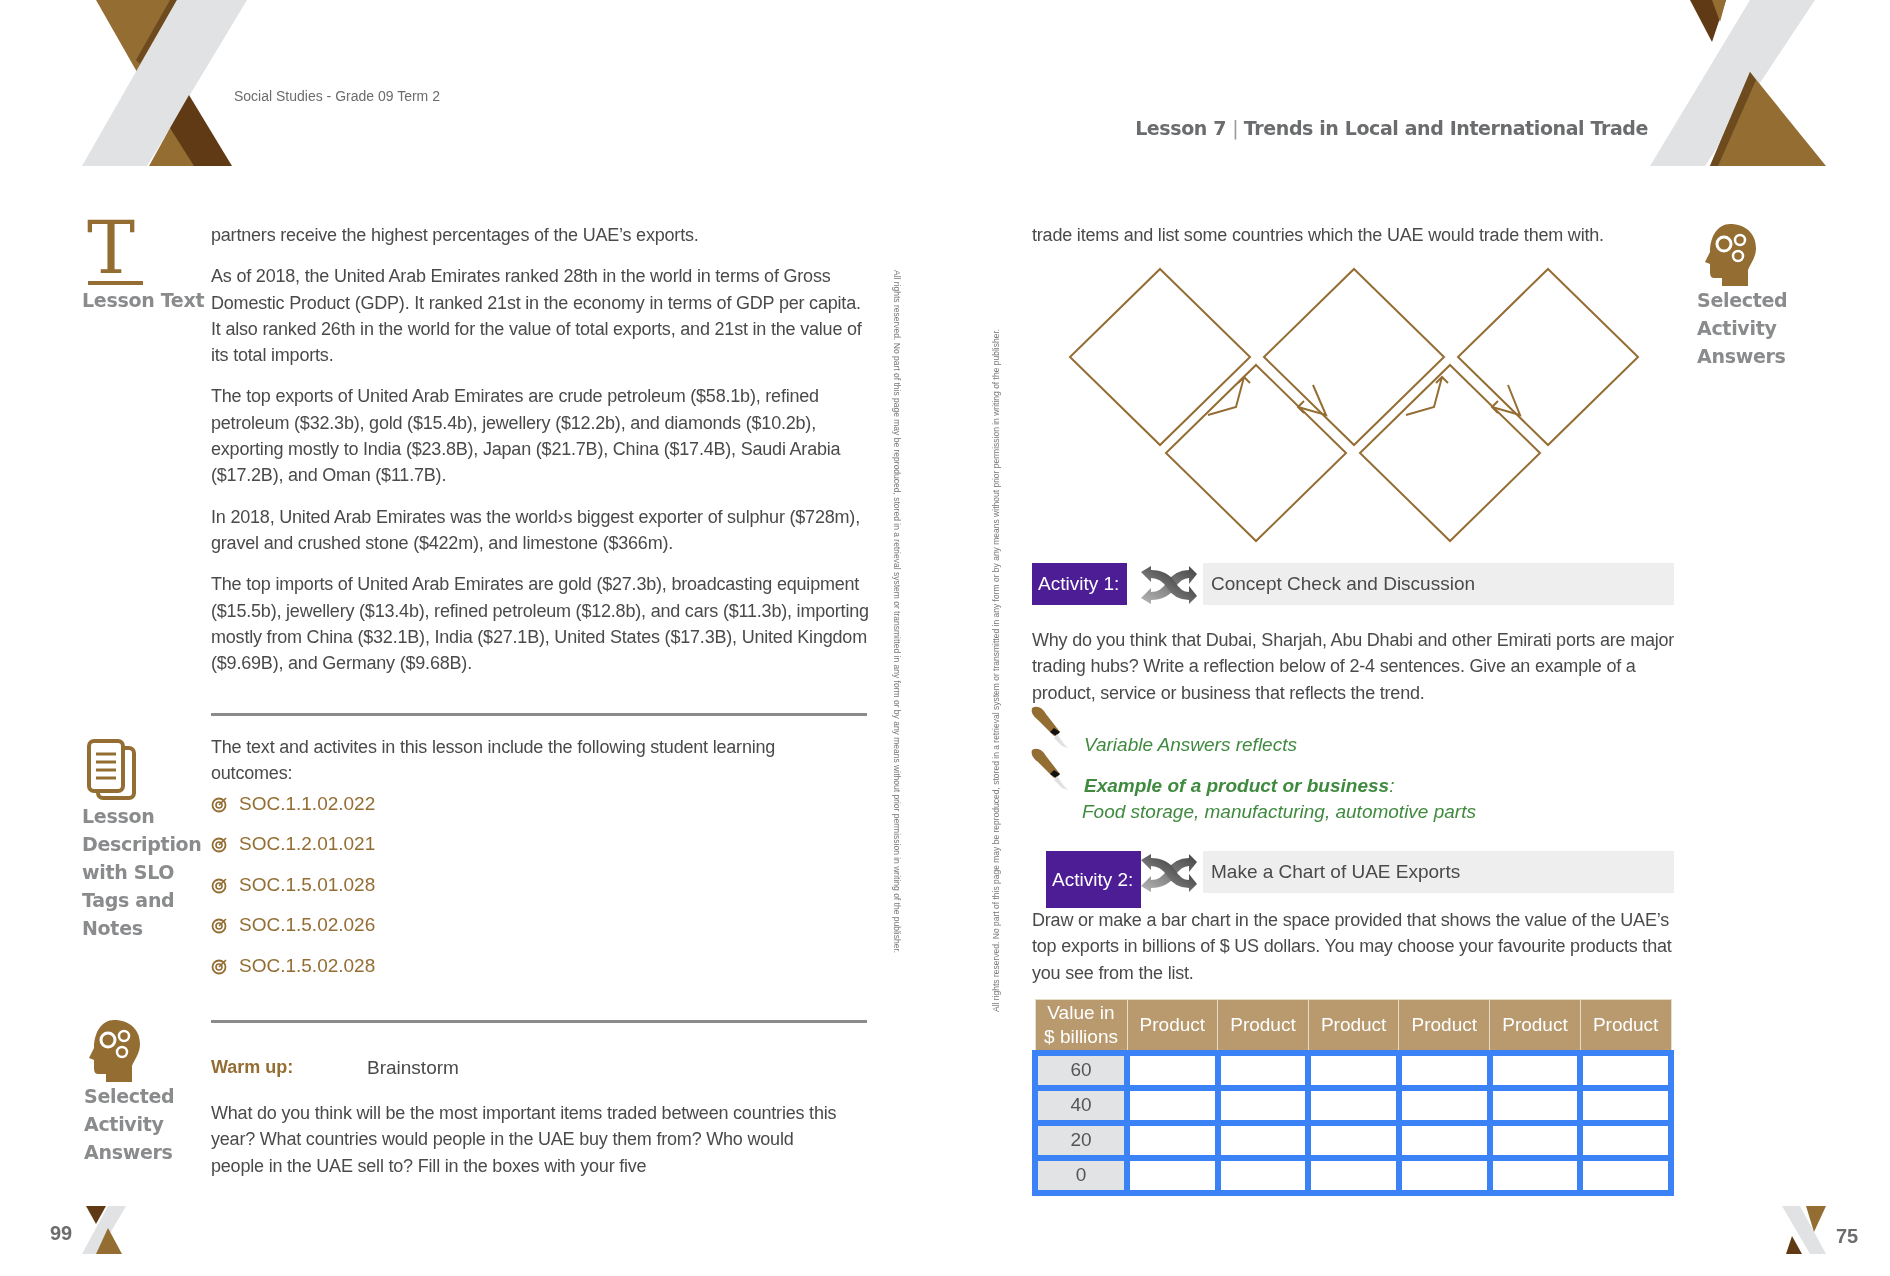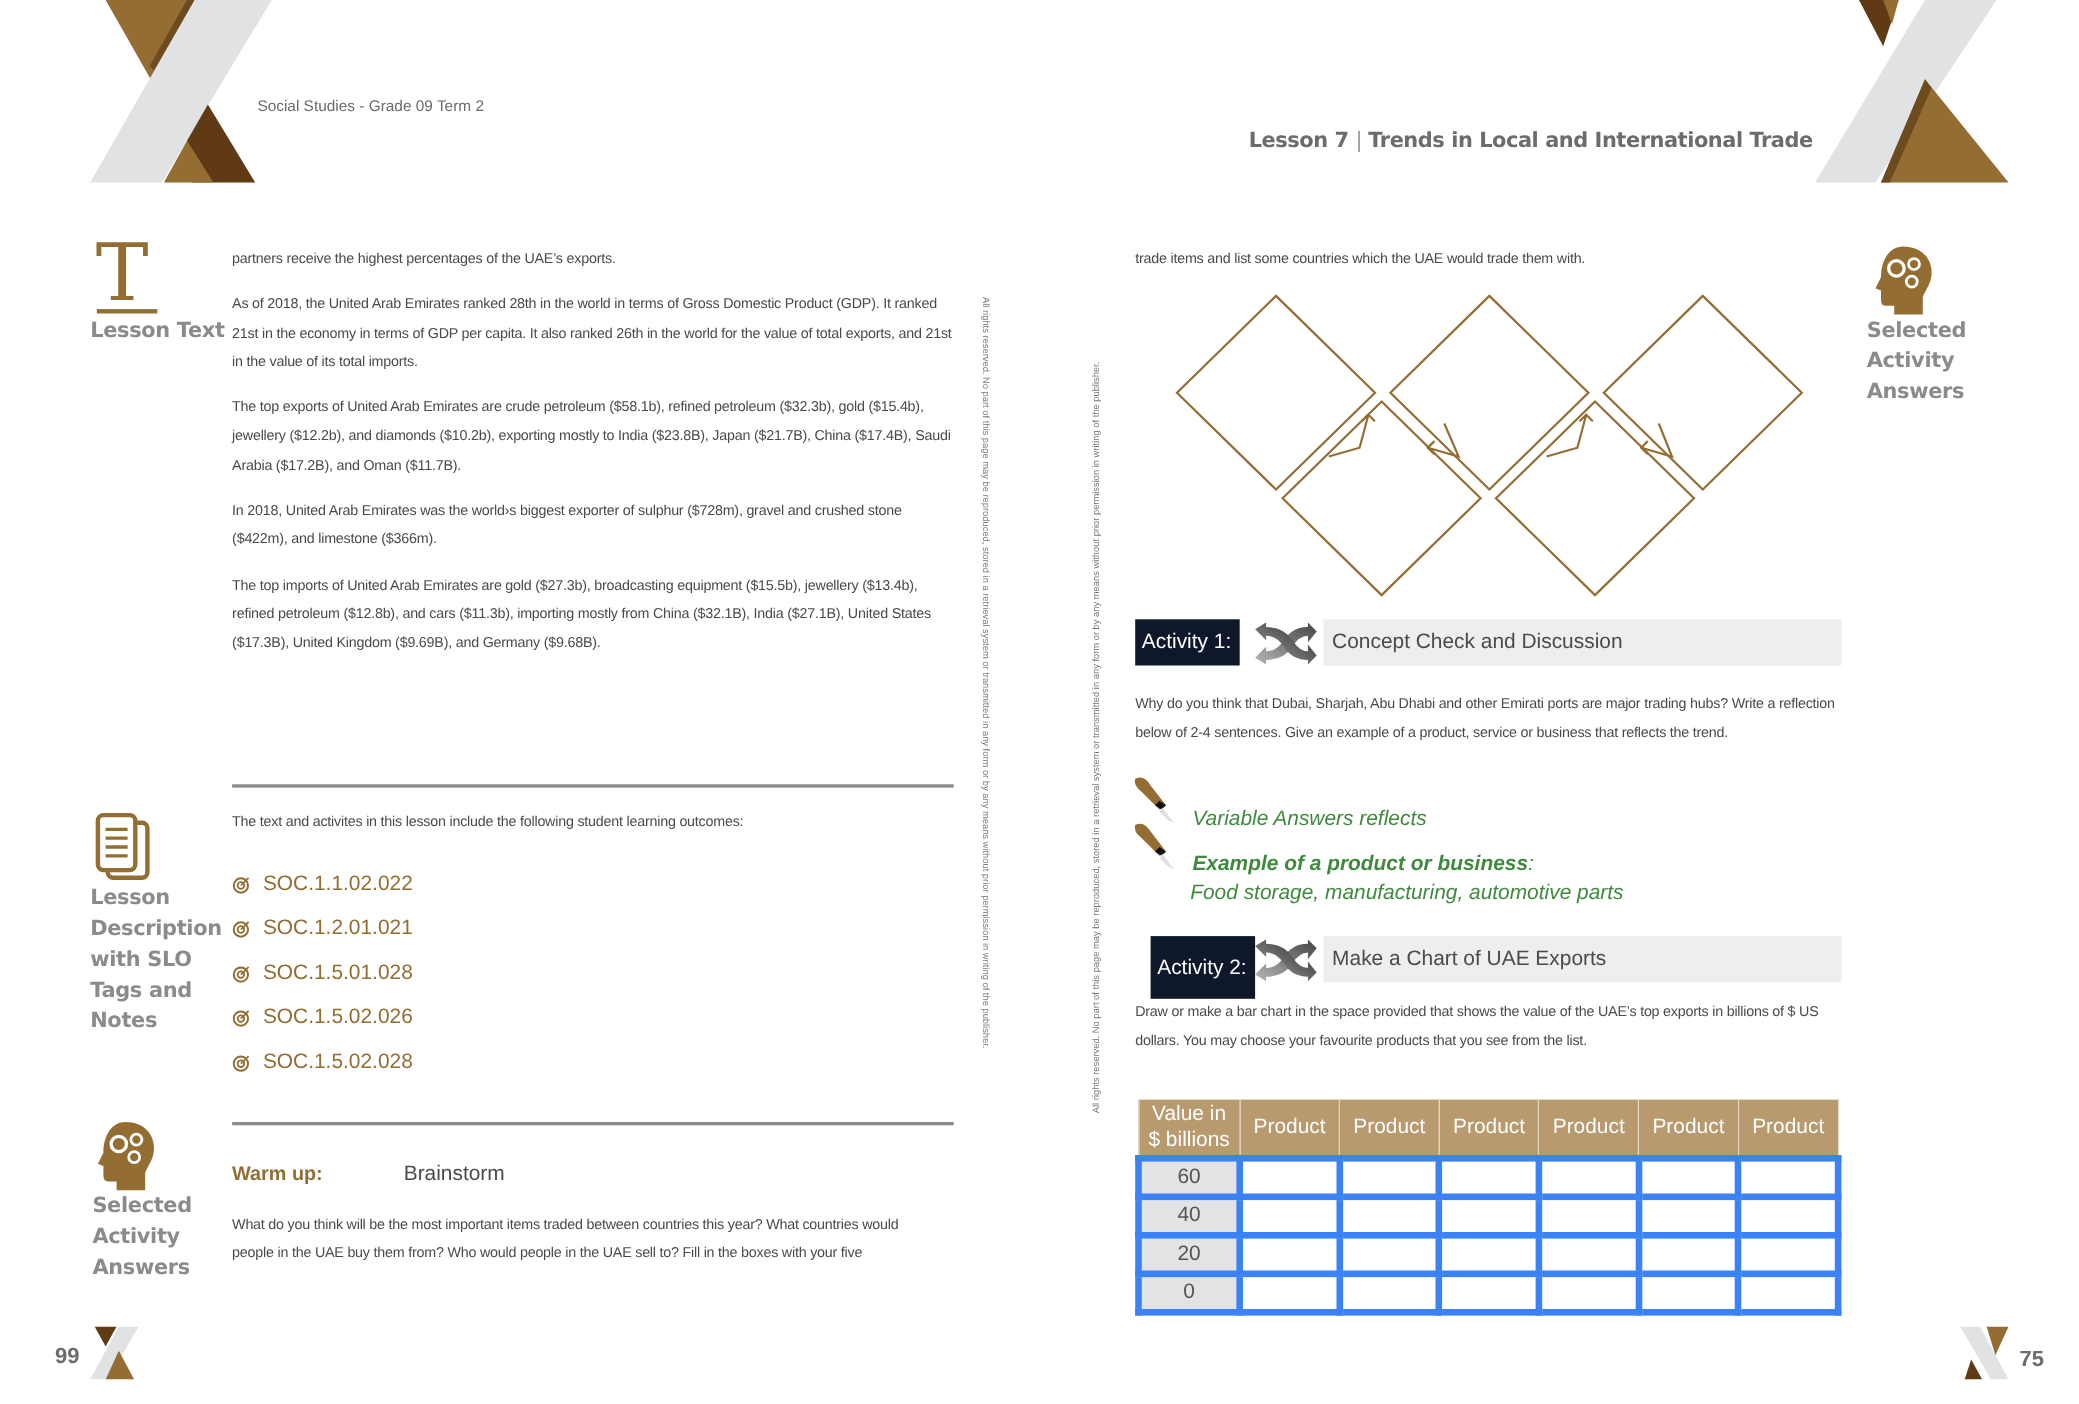--- a/index.html
+++ b/index.html
@@ -1,26 +1,26 @@
 <!DOCTYPE html>
 <html><head>
 <meta charset="utf-8">
 <style>
   * { box-sizing: border-box; margin: 0; padding: 0; }
   html, body { width: 1890px; height: 1276px; background: #ffffff; overflow: hidden; }
   body { position: relative; font-family: "Liberation Sans", "DejaVu Sans", sans-serif; color: #4a4a4c; }
   .abs { position: absolute; }
   .side-label { position: absolute; font-family: "DejaVu Sans", sans-serif; font-weight: bold; color: #8a8b8d; font-size: 19px; line-height: 28px; letter-spacing: -0.3px; }
-  .body-text { position: absolute; font-size: 13px; line-height: 26.3px; color: #4a4a4c; letter-spacing: -0.2px; }
+  .body-text { position: absolute; font-size: 18px; line-height: 26.3px; color: #4a4a4c; letter-spacing: -0.2px; }
   .para { margin-bottom: 15px; }
   .divider { position: absolute; height: 3px; background: #8a8b8d; }
   .slo { position: absolute; left: 211px; font-size: 19px; color: #946d33; display: flex; align-items: center; gap: 10px; }
   .slo svg { width: 18px; height: 18px; }
   .vert { position: absolute; font-size: 8.5px; color: #777; white-space: nowrap; transform-origin: left top; }
-  .act-label { position: absolute; background: #0f172a; color: #fff; font-size: 19px; display: flex; align-items: center; padding-left: 6px; }
+  .act-label { position: absolute; background: #4c1d95; color: #fff; font-size: 19px; display: flex; align-items: center; padding-left: 6px; }
   .act-title { position: absolute; background: #eeeeee; color: #4a4a4c; font-size: 19px; display: flex; align-items: center; padding-left: 8px; }
   .answer { position: absolute; color: #3f8a3f; font-style: italic; font-size: 19px; }
   table.chart { position: absolute; border-collapse: collapse; font-size: 19px; }
   table.chart th { background: #b89a6e; color: #ffffff; font-weight: normal; border: 1px solid #e8dcc8; text-align: center; line-height: 24px; }
   table.chart td { border: 6px solid #3b82f6; height: 35px; background: #fff; }
   table.chart td.val { background: #e2e3e5; color: #555; text-align: center; }
   .pagenum { position: absolute; font-size: 20px; font-weight: bold; color: #6b6c6e; }
 </style>
 </head>
 <body>

